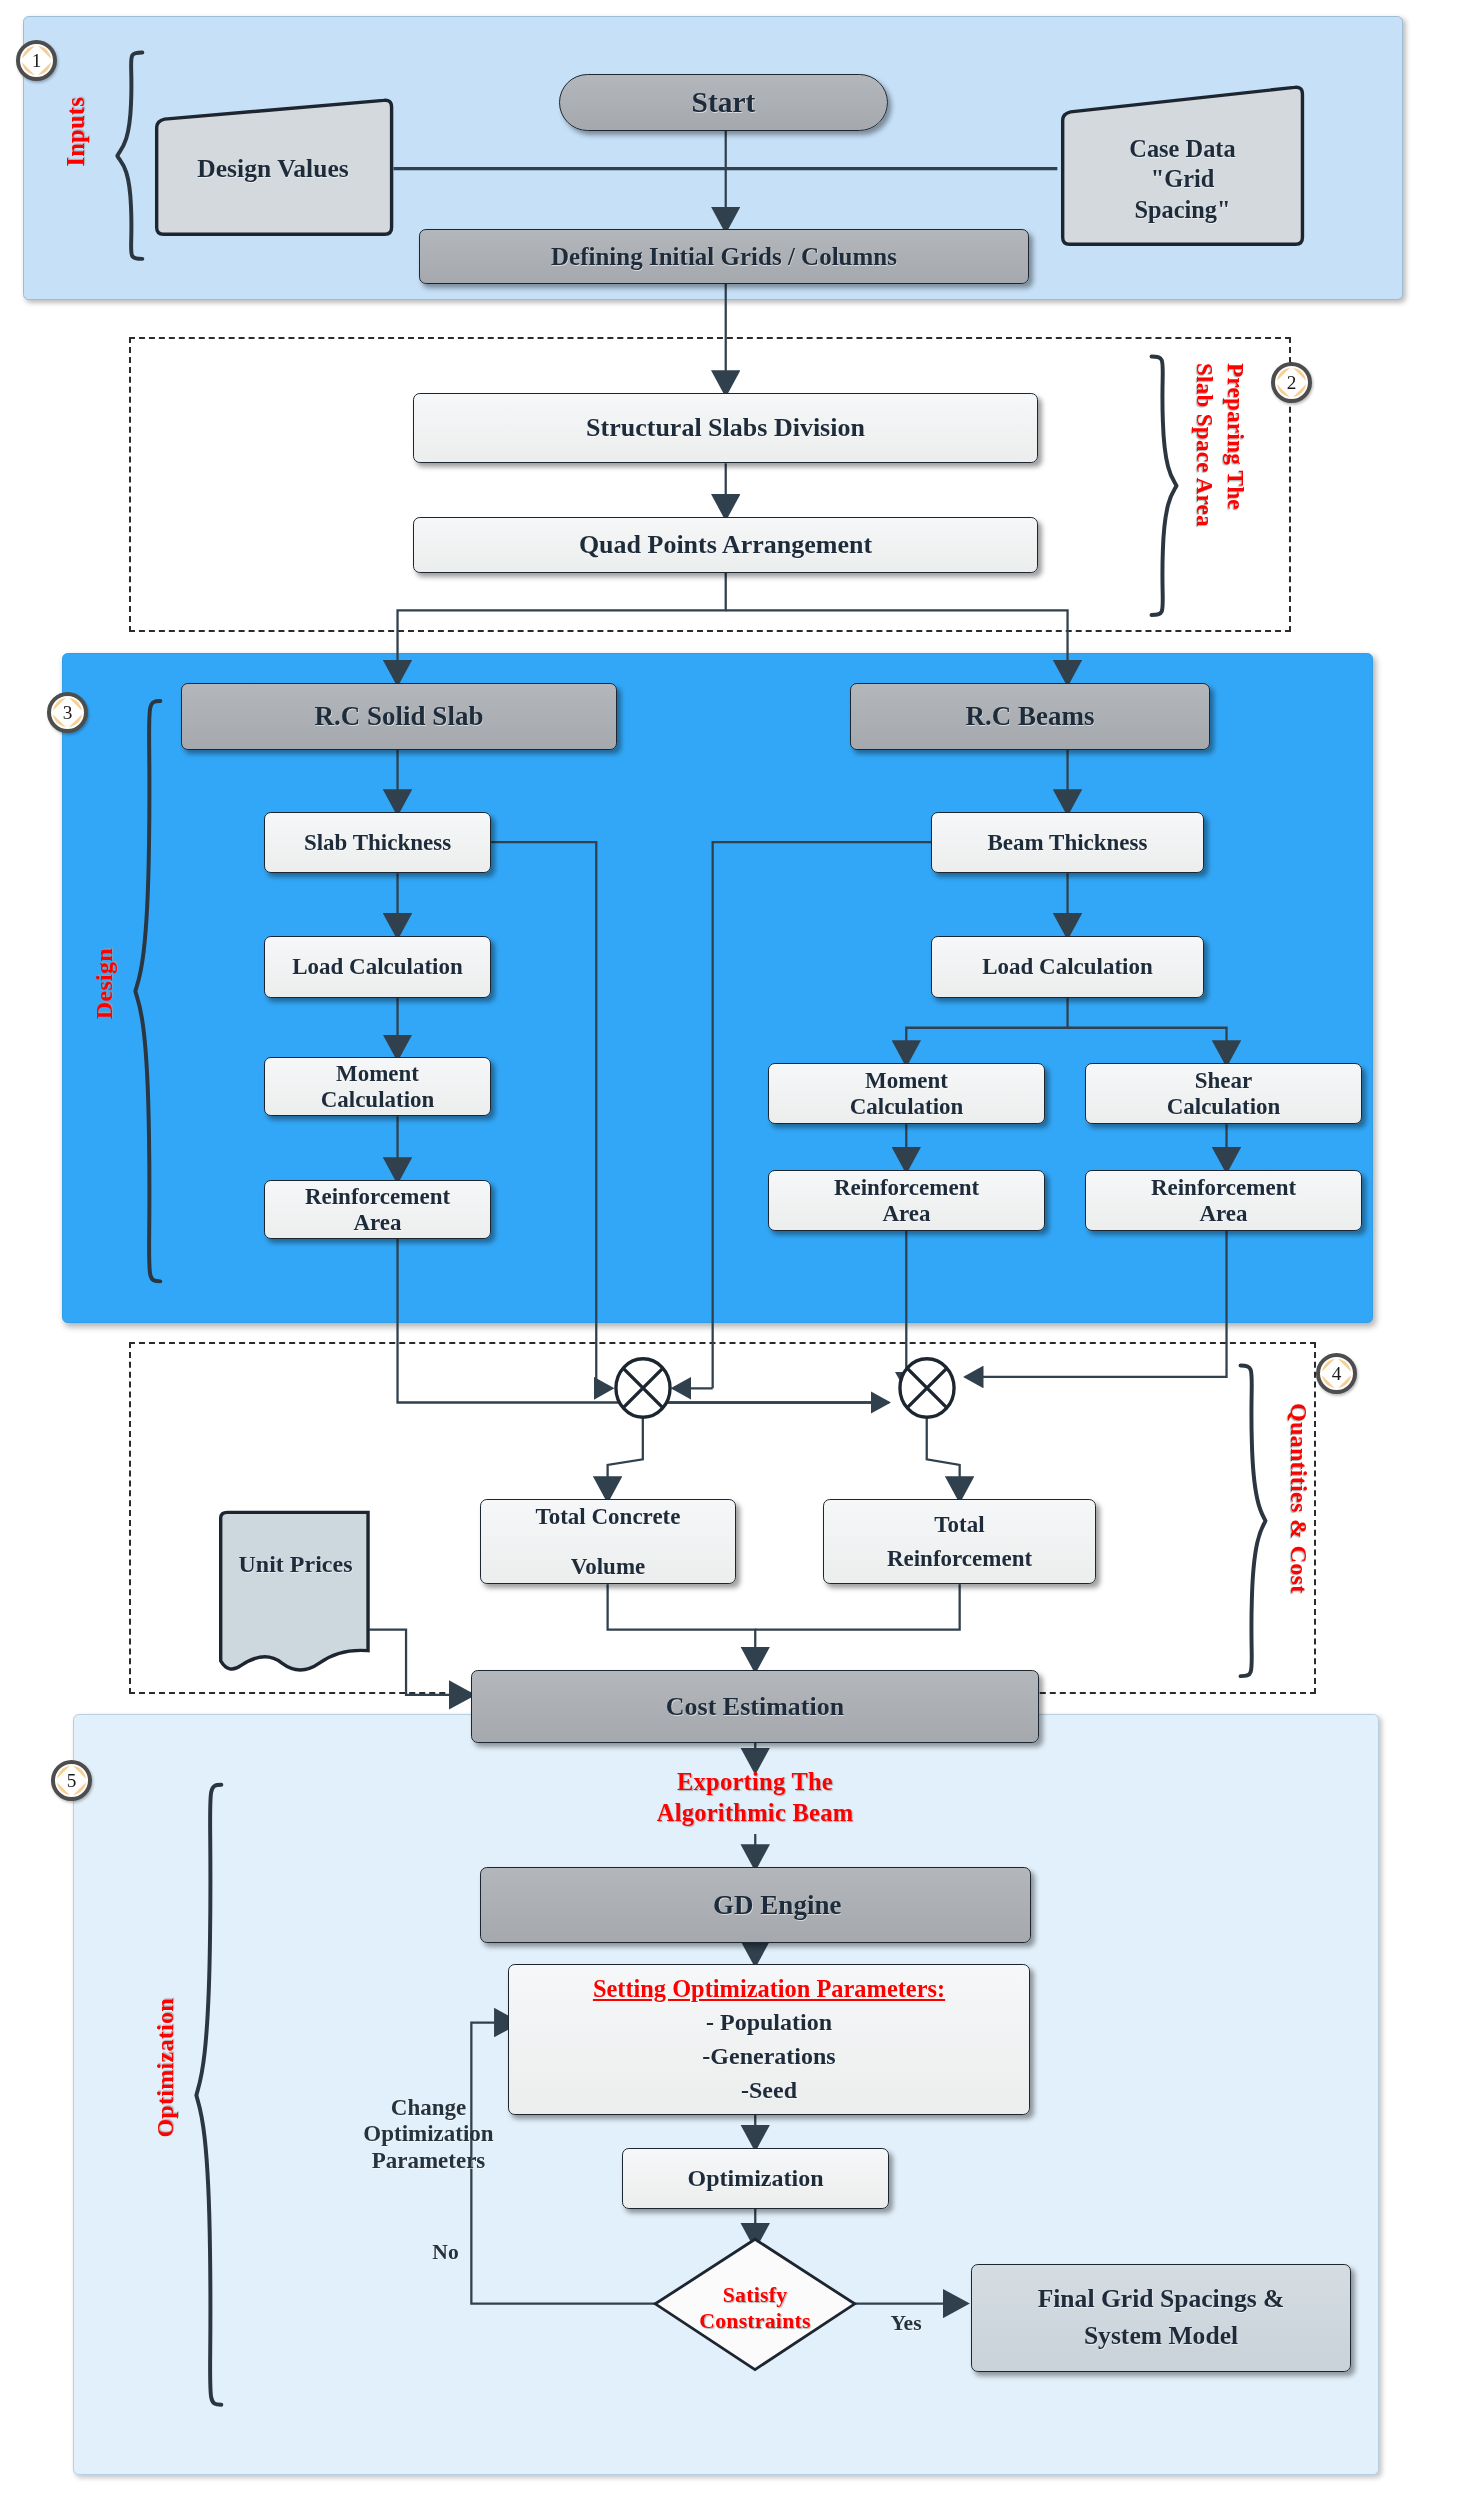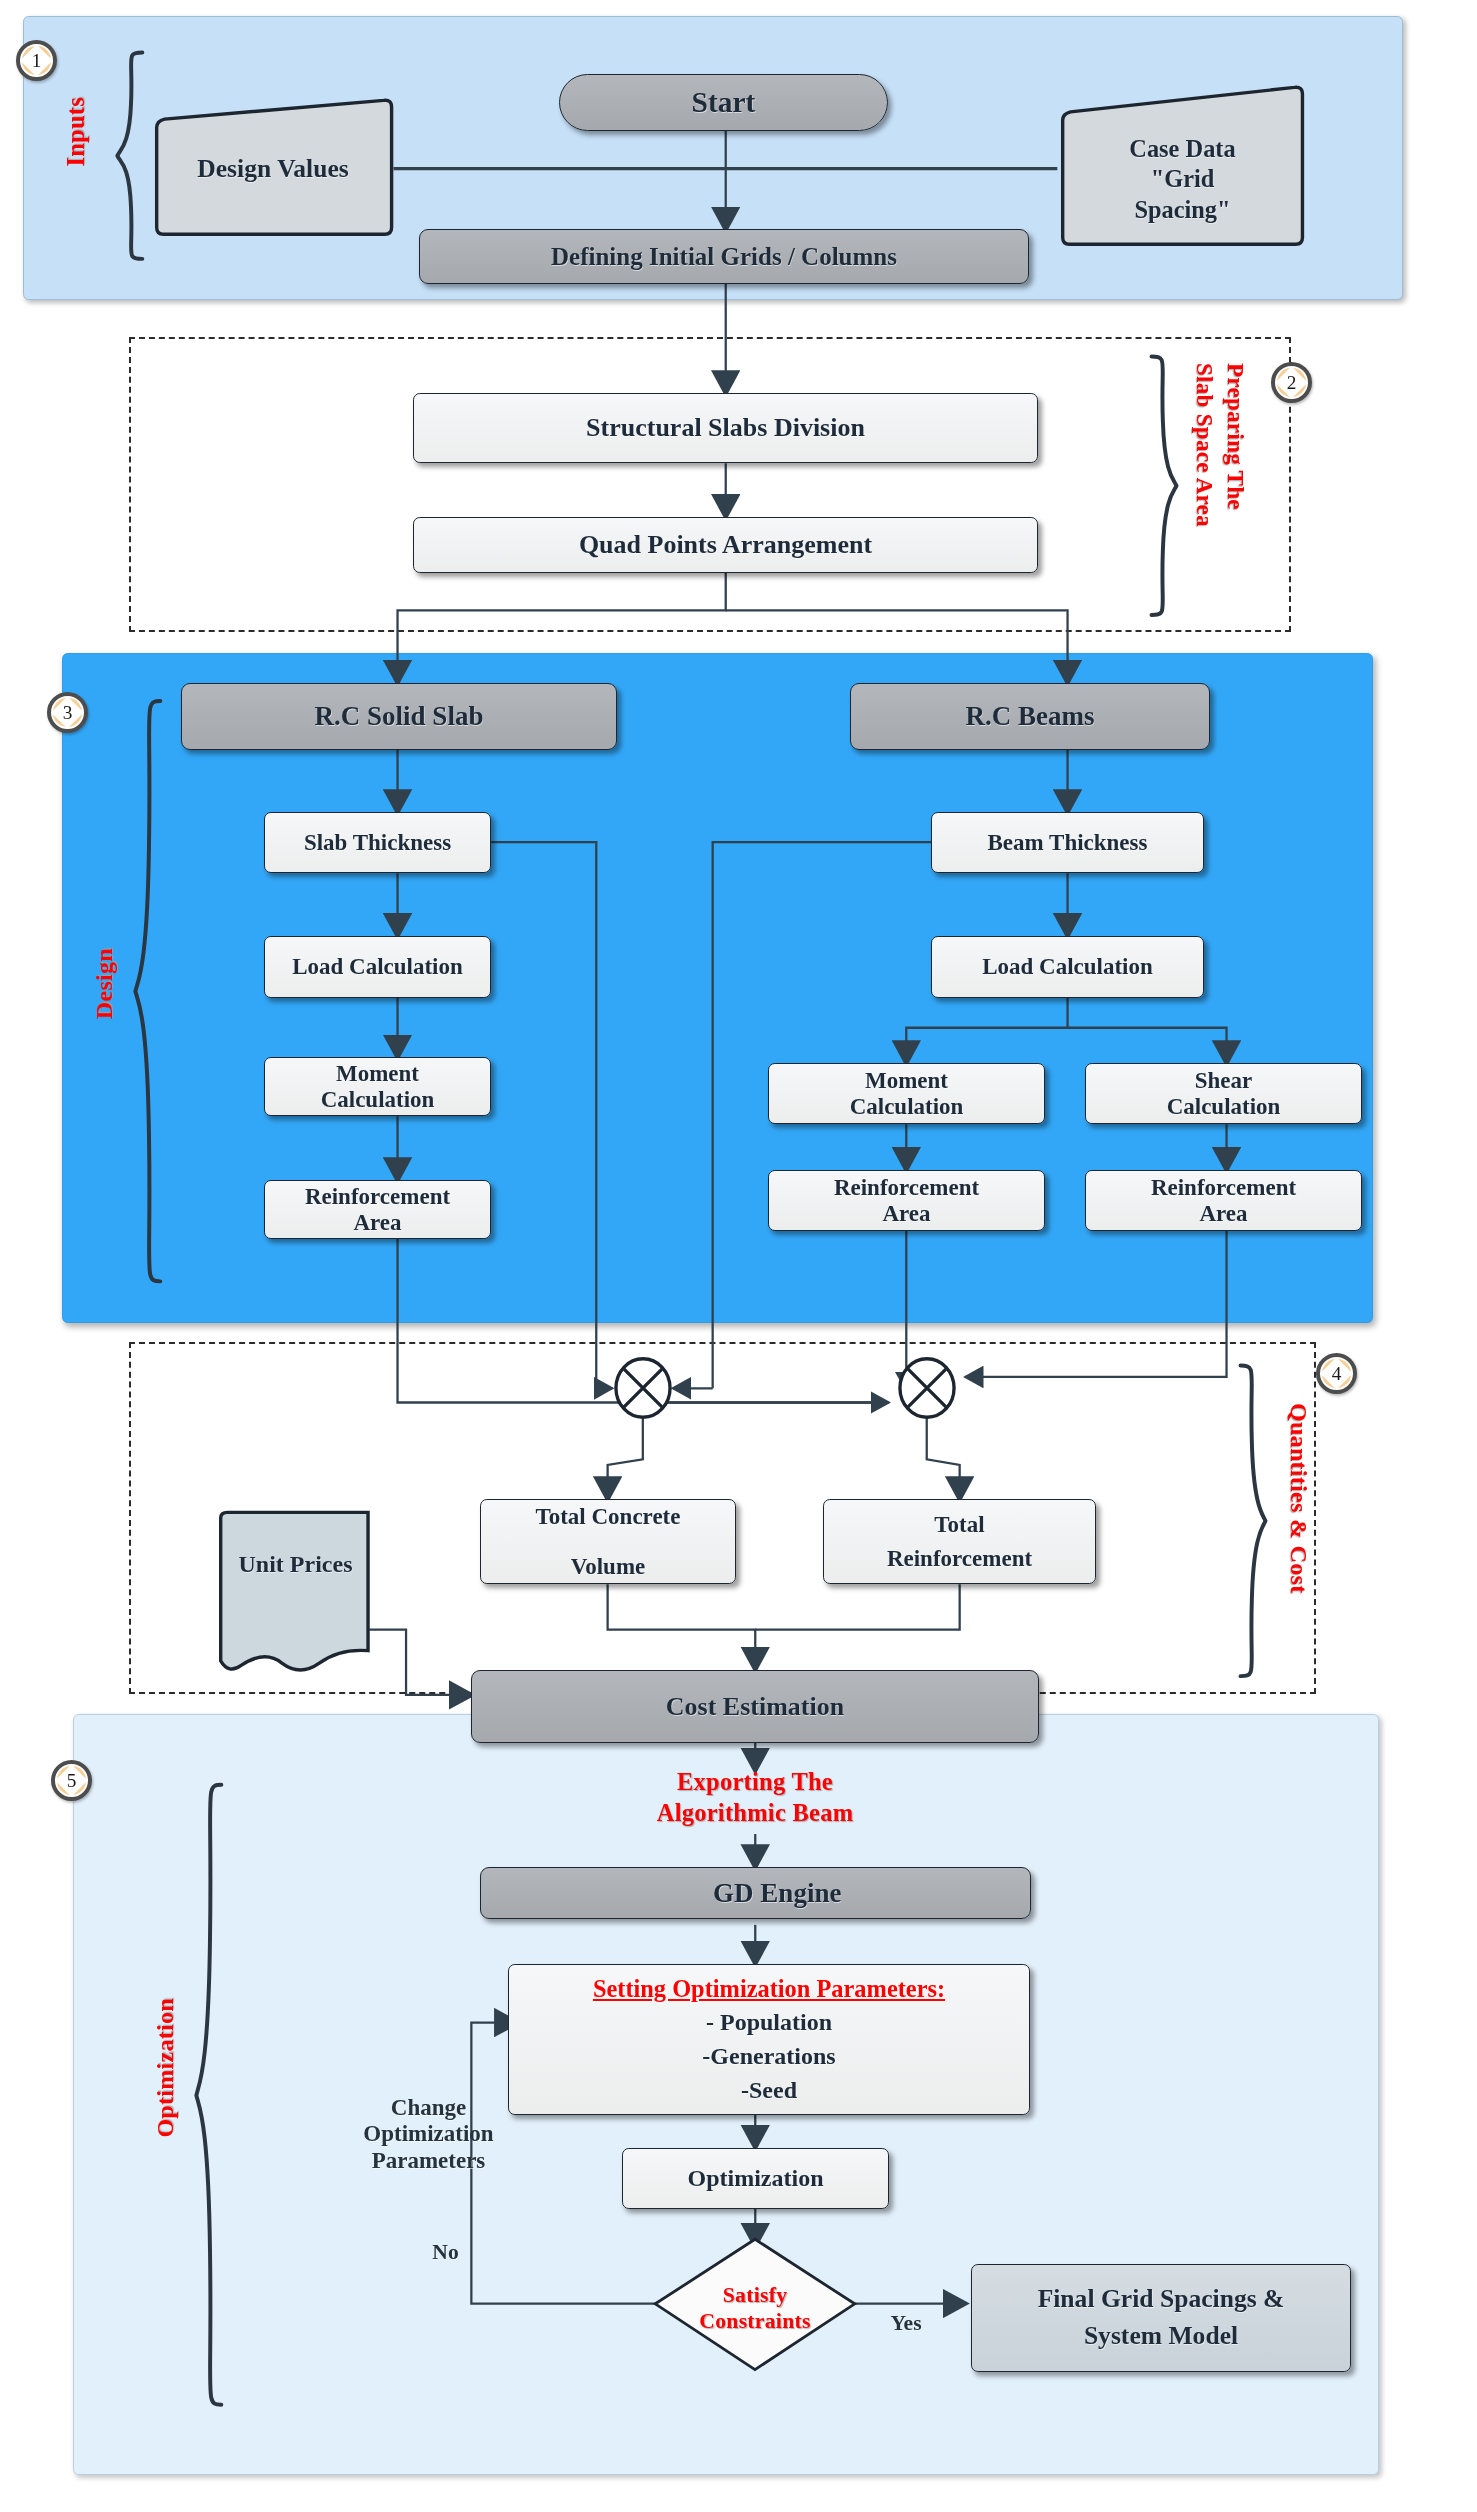--- a/index.html
+++ b/index.html
@@ -27,21 +27,21 @@
     text-align:center;
     border:1.7px solid #1d2630;
     border-radius:6.8px;
     color:#1d2b3a;
     font-weight:bold;
     line-height:1.12;
     box-shadow:3.4px 4px 5.1px rgba(0,0,0,.38);
     padding:1.1px 4.5px;
     text-shadow:0.6px 0.6px 0.6px rgba(255,255,255,.55);
   }
-  .n-dark{background:linear-gradient(#b3b6ba,#a5a9ae);border-radius:9px;}
+  .n-dark{background:linear-gradient(#b3b6ba,#a5a9ae);}
   .n-light{background:linear-gradient(#f6f7f8,#eceded);}
   .n-grey{background:linear-gradient(#d5dde3,#c9d2d9);}
 
   .start-pill{border-radius:34px;}
 
   
   .svg-shape{position:absolute;overflow:visible;}
   .shape-label{
     position:absolute;display:flex;align-items:center;justify-content:center;
     text-align:center;font-weight:bold;color:#1d2b3a;line-height:1.25;
@@ -315,21 +315,21 @@
 
   <svg class="svg-shape" style="left:193px;top:1782px;width:34px;height:630px;" viewBox="0 0 60 1110" width="34" height="630">
     <path d="M50,4 C20,4 34,12 30,276 C27,510 10,532 6,552 C10,572 27,594 30,826 C34,1090 20,1098 50,1098" fill="none" stroke="#2b3640" stroke-width="7" stroke-linecap="round"></path>
   </svg>
 
   <div class="redlbl" style="left:599px;top:1767px;width:312px;text-align:center;font-size:24.4px;line-height:1.25;white-space:normal;">
     <div>Exporting The</div>
     <div>Algorithmic Beam</div>
   </div>
 
-  <div class="node n-dark" style="left:480px;top:1867px;width:551px;height:52px;font-size:27px;padding-left:48px;">GD Engine</div>
+  <div class="node n-dark" style="left:480px;top:1867px;width:551px;height:76px;font-size:27px;padding-left:48px;">GD Engine</div>
 
   <div class="node n-light" style="left:508px;top:1964px;width:522px;height:151px;font-size:24px;flex-direction:column;justify-content:center;gap:6.8px;">
     <span style="color:#ff0000;text-decoration:underline;font-size:24.4px;">Setting Optimization Parameters:</span>
     <span>- Population</span>
     <span>-Generations</span>
     <span>-Seed</span>
   </div>
 
   <div class="blklbl" style="left:335px;top:2095px;width:187px;font-size:23px;">
     <div>Change</div>

